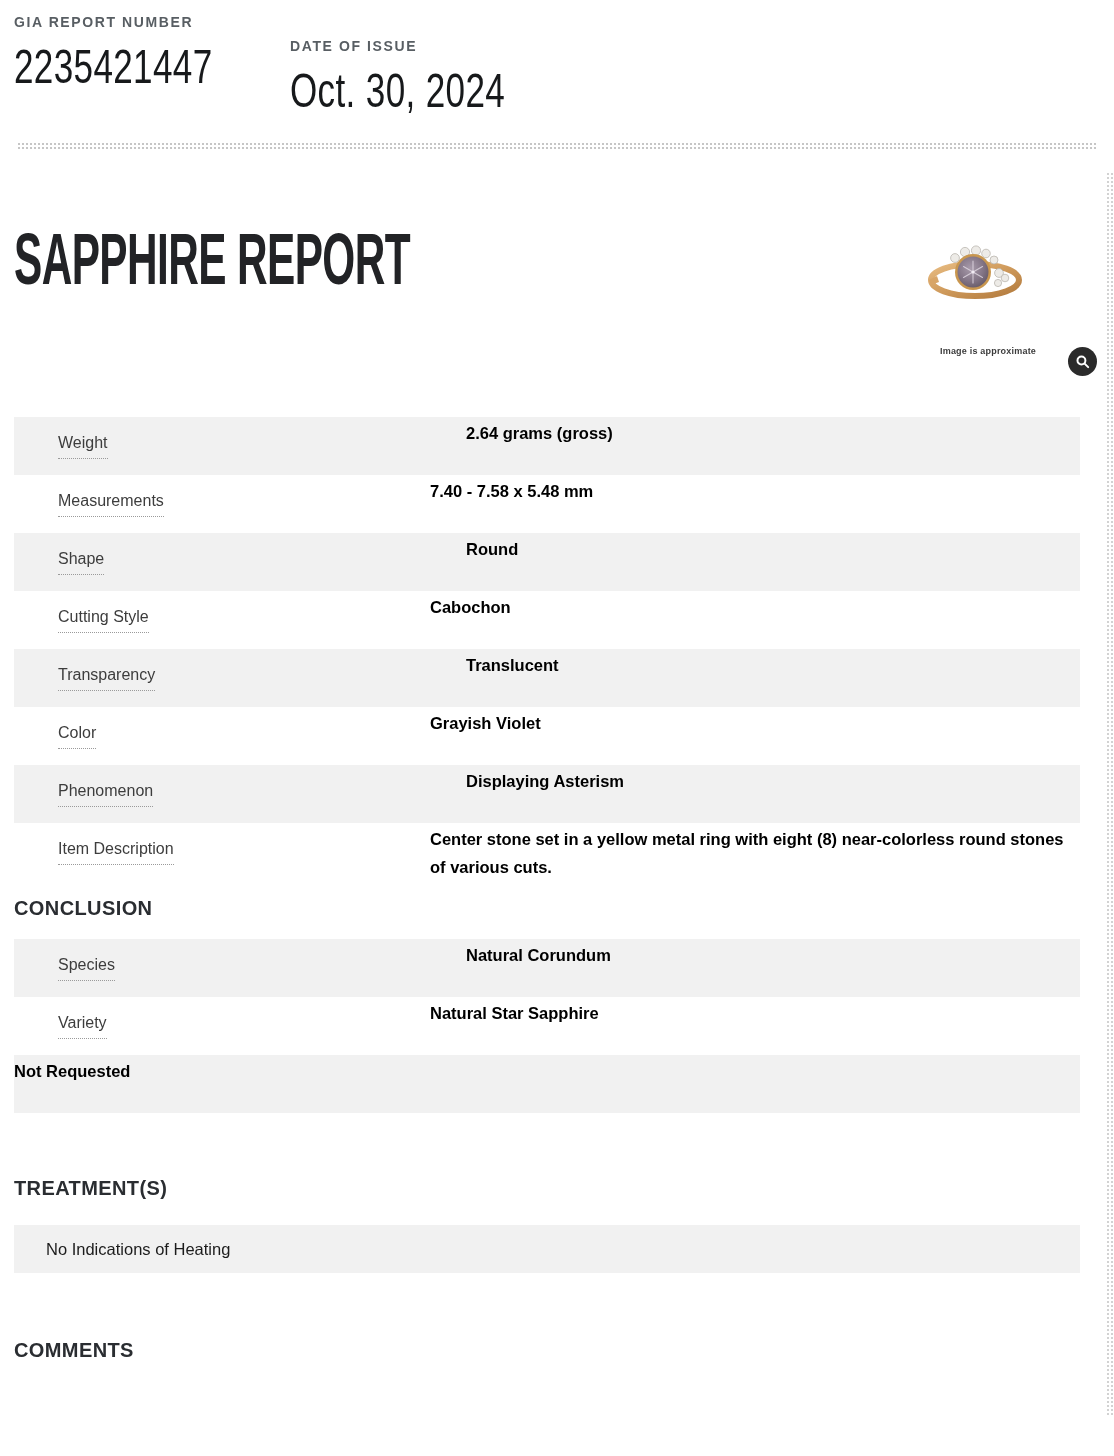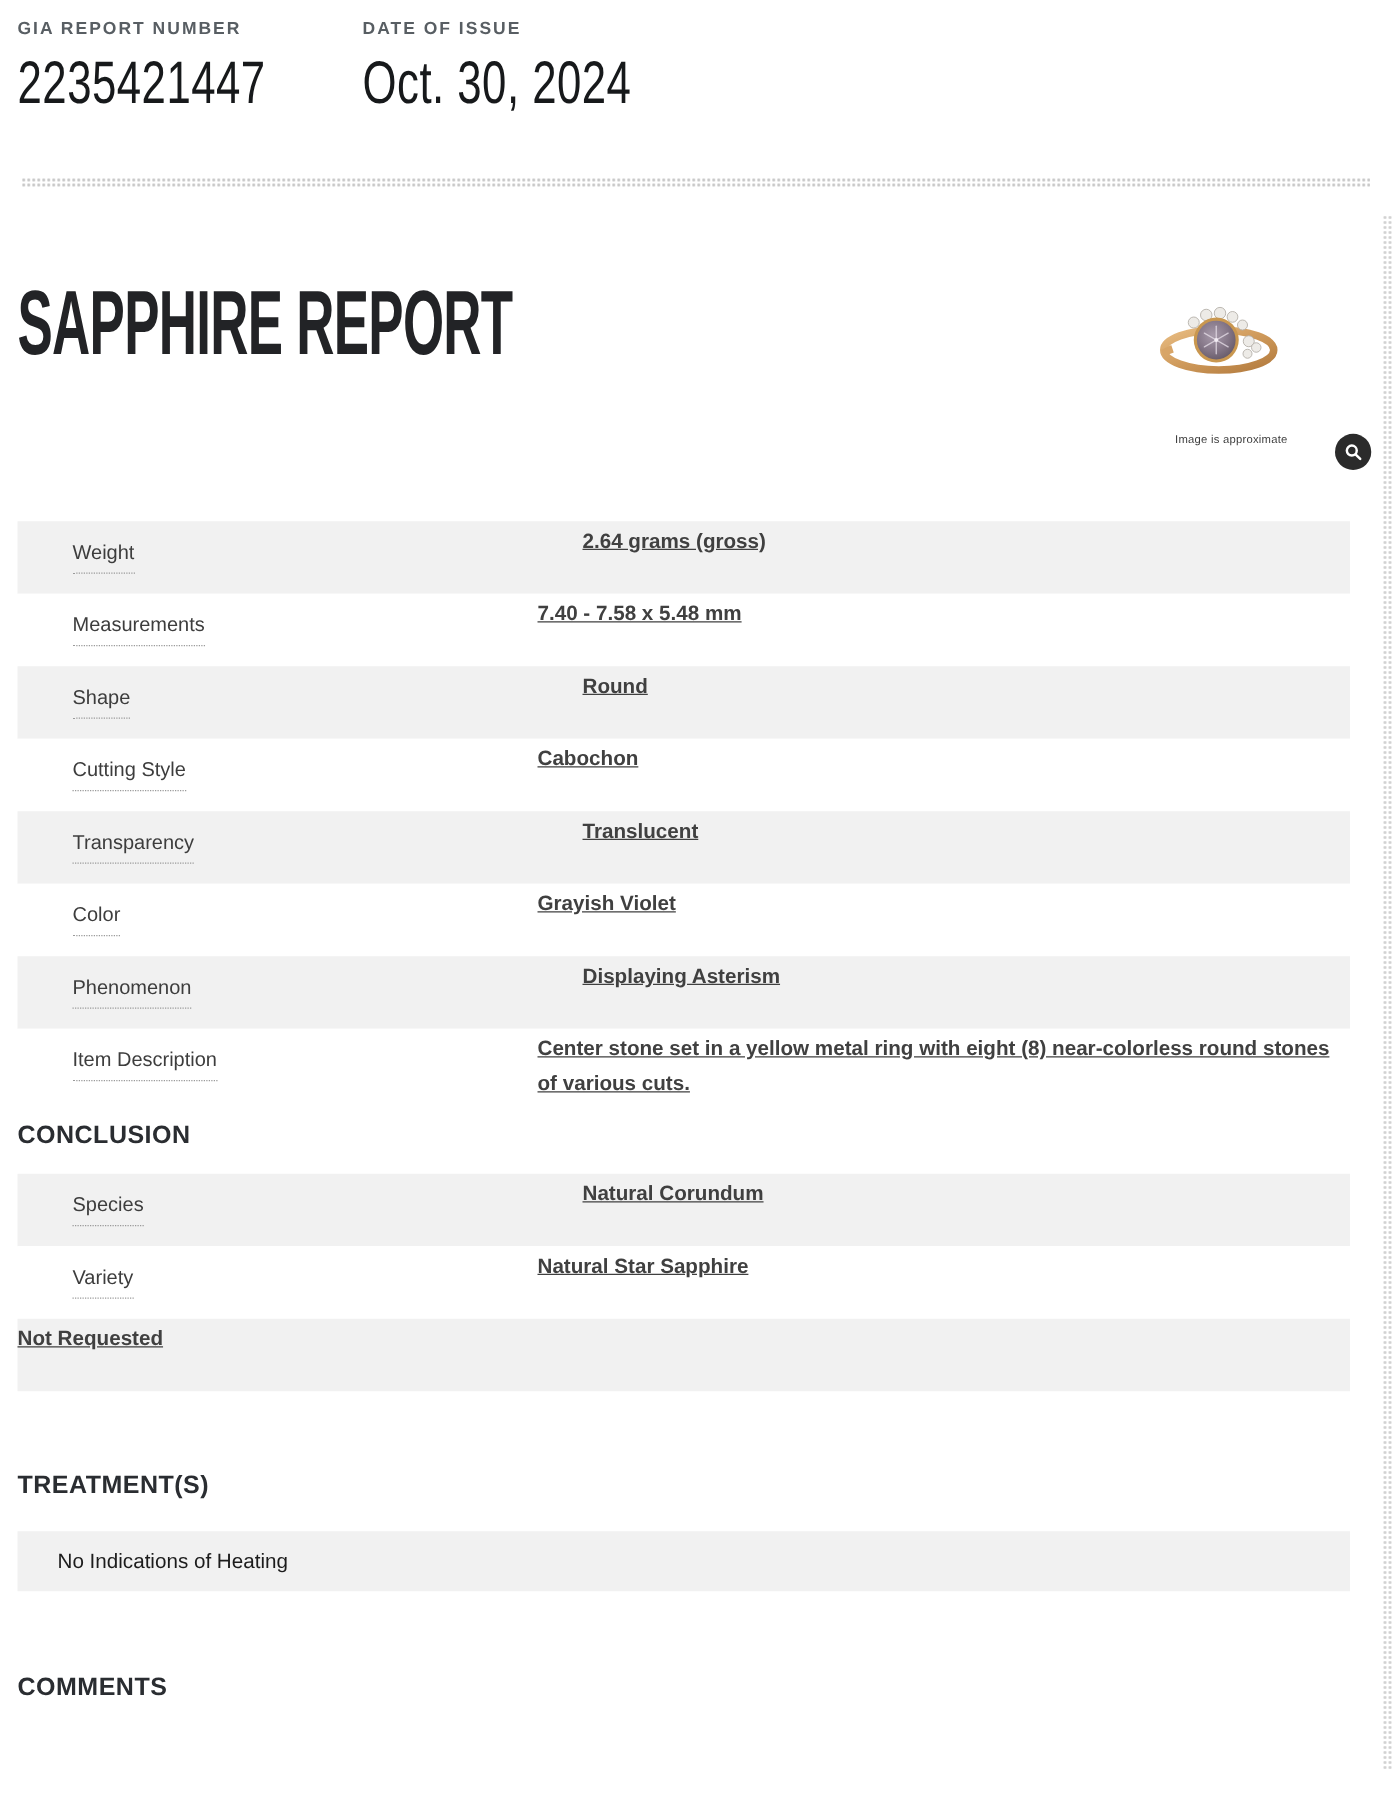--- a/index.html
+++ b/index.html
@@ -9,21 +9,21 @@
     height: 1416px;
     background: #ffffff;
     overflow: hidden;
     font-family: "Liberation Sans", sans-serif;
     color: #1a1a1a;
   }
 
   
   .hdr-col { position: absolute; top: 14px; }
   .hdr-col.col1 { left: 14px; }
-  .hdr-col.col2 { left: 290px; }
+  .hdr-col.col2 { left: 290px; margin-top: 24px; }
   .hdr-label {
     font-size: 14px;
     font-weight: 700;
     letter-spacing: 1.6px;
     color: #585e63;
   }
   .hdr-value {
     margin-top: 9px;
     font-size: 48px;
     font-weight: 400;
@@ -66,20 +66,21 @@
   }
 
   
   .ring-figure { position: absolute; left: 915px; top: 240px; width: 120px; height: 70px; }
   .ring-caption {
     position: absolute;
     left: 940px; top: 346px;
     font-size: 9px;
     color: #3c3c3c;
     letter-spacing: 0.2px;
+    font-weight: bold;
   }
   .zoom-button {
     position: absolute;
     left: 1068px; top: 347px;
     width: 29px; height: 29px;
     border-radius: 50%;
     background: #2b2b2b;
     border: none;
     display: flex;
     align-items: center;
@@ -104,23 +105,22 @@
     padding-bottom: 6px;
     border-bottom: 1px dotted #9a9a9a;
     text-decoration: none;
     color: inherit;
   }
   .row-value {
     flex: 1;
     padding: 2px 10px 16px 0;
     font-size: 16.5px;
     font-weight: 700;
-    color: #404040;
+    color: #000000;
     line-height: 28px;
-    text-decoration: underline;
   }
 
   .section-heading {
     margin: 0;
     font-size: 20px;
     font-weight: 700;
     letter-spacing: 0.4px;
     color: #2a2d31;
     line-height: 22px;
   }

